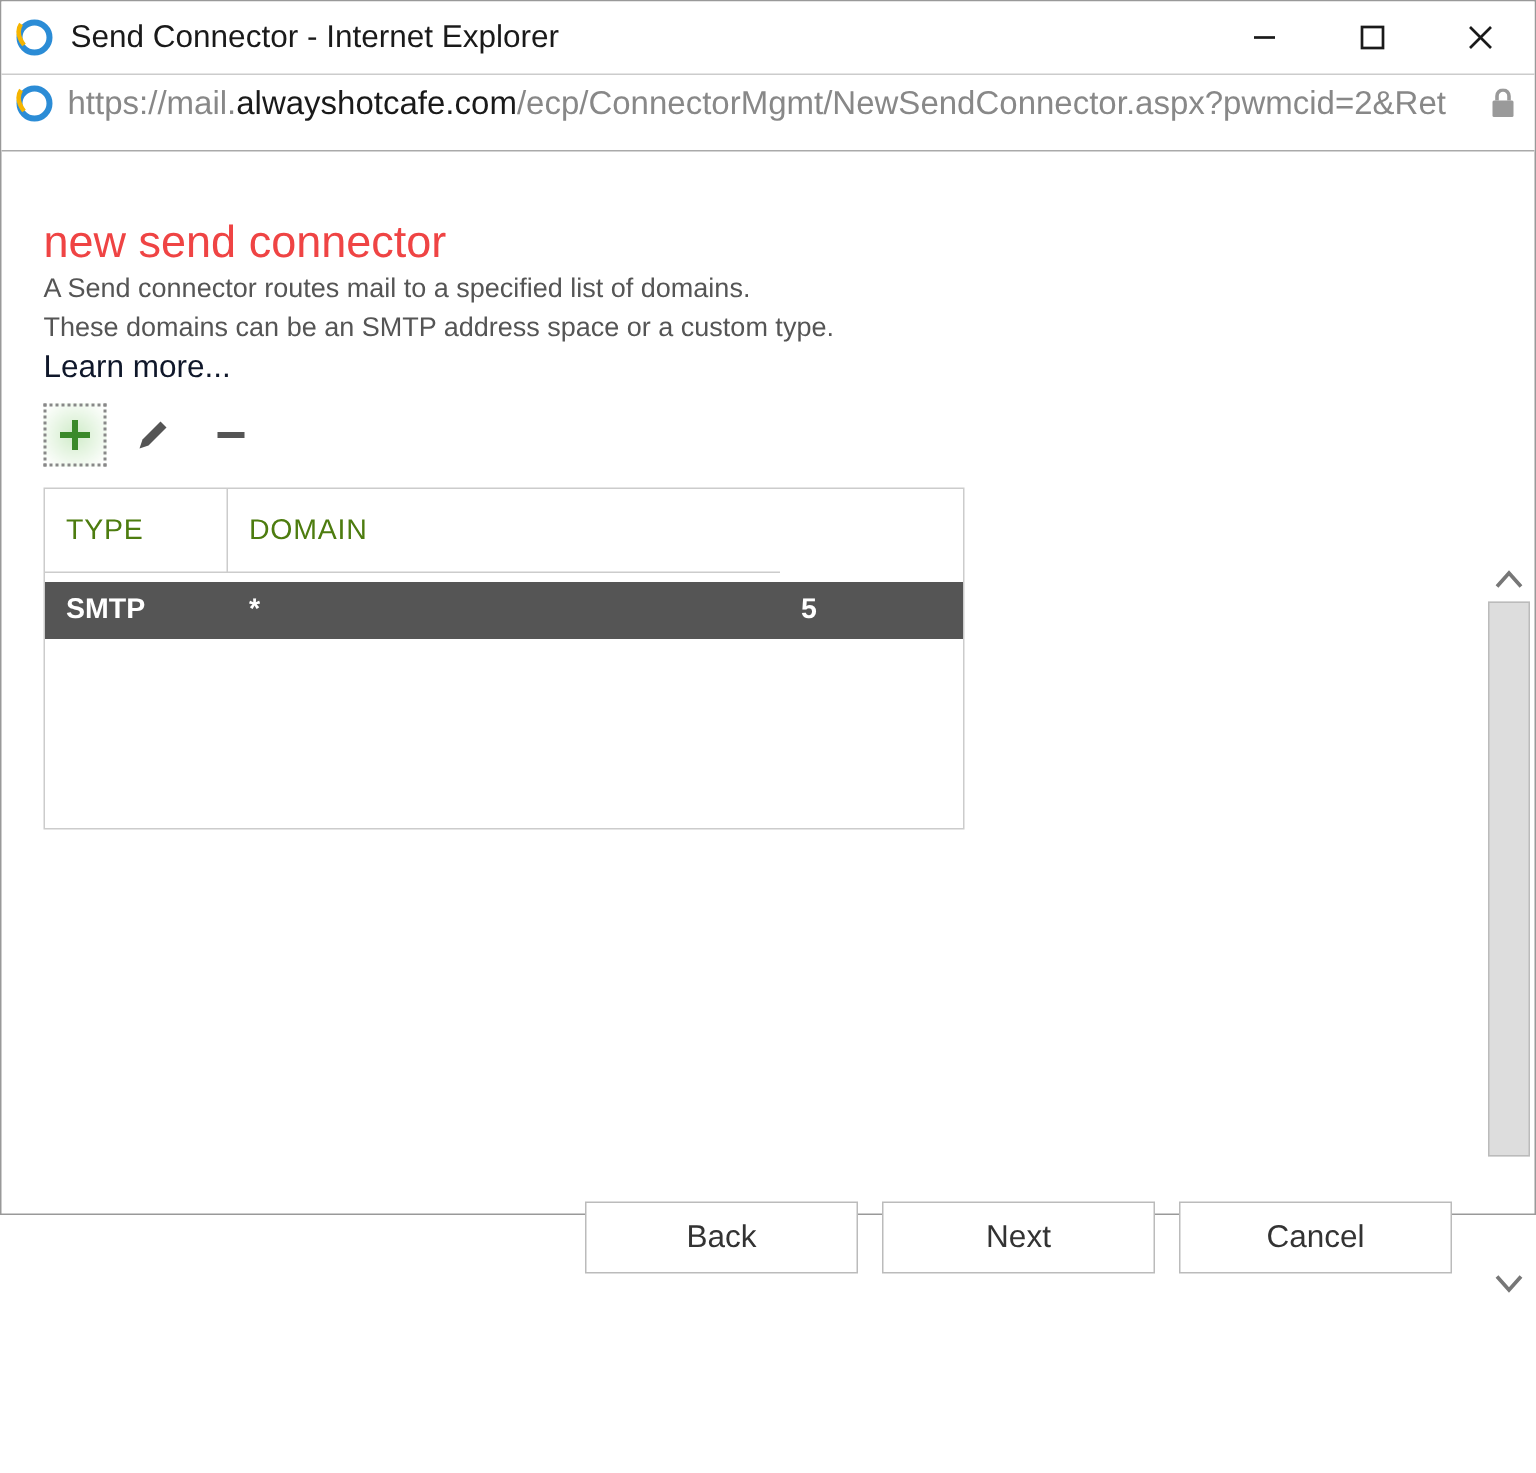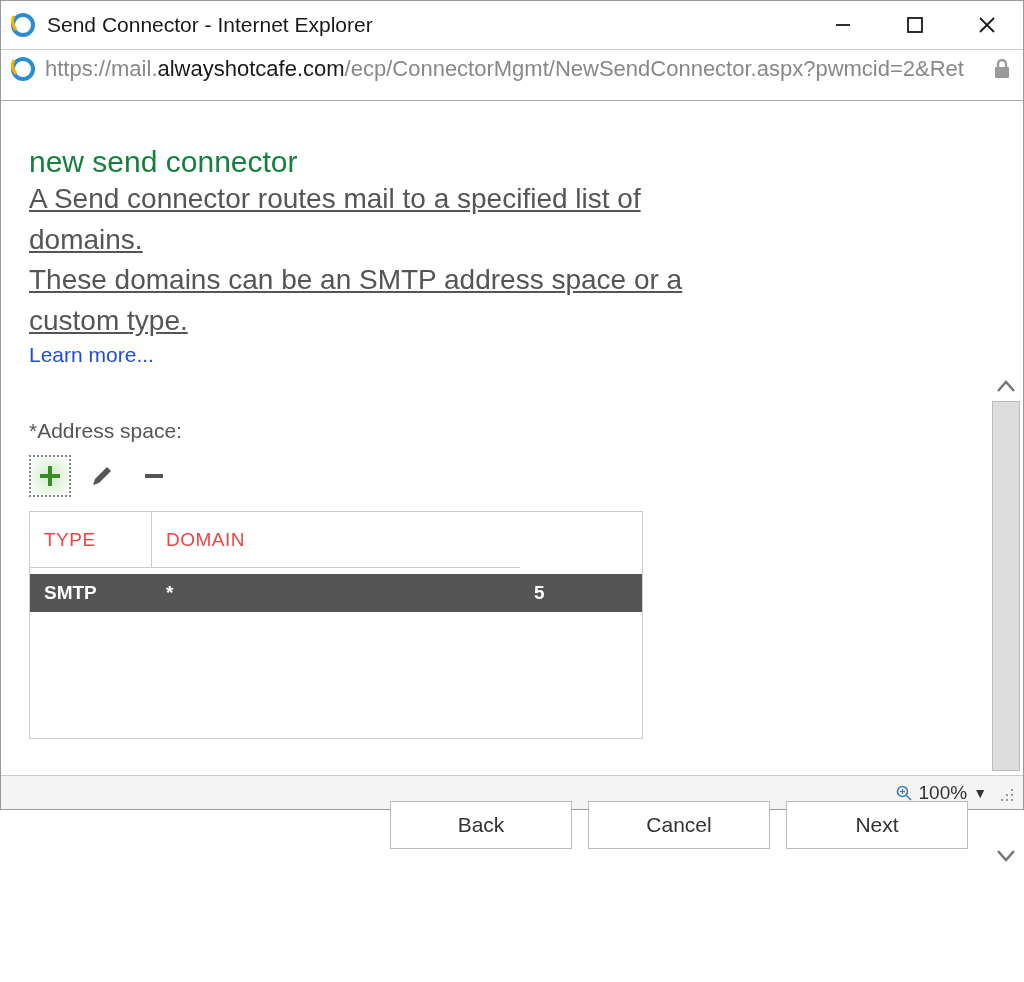--- a/index.html
+++ b/index.html
@@ -86,32 +86,31 @@
     position: relative;
   }
   .content {
     flex: 1;
     padding: 44px 12px 0 28px;
     position: relative;
   }
   .content h1 {
     font-size: 30px;
     font-weight: 300;
-    color: #15803d;
+    color: #ef4444;
   }
   .desc {
-    font-size: 28px;
+    font-size: 18px;
     color: #555;
     line-height: 1.45;
     max-width: 700px;
-    text-decoration: underline;
   }
   .learn-more {
     font-size: 21px;
-    color: #1d4ed8;
+    color: #0f172a;
     display: inline-block;
     margin-top: 2px;
   }
   .field-label {
     font-size: 21px;
     color: #555;
     margin-top: 52px;
   }
   .field-help {
     font-size: 21px;
@@ -148,21 +147,21 @@
     height: 56px;
     background: #fff;
   }
   .grid-head .cell {
     border-right: 1px solid #ccc;
     border-bottom: 1px solid #ccc;
     display: flex;
     align-items: center;
     padding-left: 14px;
     font-size: 19px;
-    color: #ef4444;
+    color: #4d7c0f;
     letter-spacing: 0.5px;
   }
   .grid-head .cell:last-child { border-right: none; }
   .col-type { width: 122px; }
   .col-domain { width: 368px; }
   .col-cost { width: 122px; }
   .grid-gap {
     height: 6px;
     background: #fff;
   }
@@ -320,21 +319,20 @@
   </div>
 
   <div class="content-wrap">
     <div class="content">
       <h1>new send connector</h1>
 
       <div class="desc">A Send connector routes mail to a specified list of domains.</div>
       <div class="desc">These domains can be an SMTP address space or a custom type.</div>
       <a class="learn-more">Learn more...</a>
 
-      <div class="field-label">*Address space:</div>
 
       <div class="toolbar">
         <div class="tool-btn tool-add">
           <svg width="28" height="28">
             <line x1="14" y1="4" x2="14" y2="24"></line>
             <line x1="4" y1="14" x2="24" y2="14"></line>
           </svg>
         </div>
         <div class="tool-btn">
           <svg width="26" height="26" viewBox="0 0 26 26">
@@ -359,22 +357,22 @@
             <div class="cell col-type">SMTP</div>
             <div class="cell col-domain">*</div>
             <div class="cell col-cost">5</div>
           </div>
         </div>
       </div>
 
       
       <div class="button-row">
         <div class="btn">Back</div>
+        <div class="btn">Next</div>
         <div class="btn">Cancel</div>
-        <div class="btn">Next</div>
       </div>
 
     </div>
 
     <div class="vscroll">
       <div class="arrow">
         <svg width="20" height="14">
             <path d="M2 12 L10 3 L18 12" fill="none" stroke="#777" stroke-width="2.5"></path>
           </svg>
       </div>
@@ -382,36 +380,14 @@
         <div class="thumb"></div>
       </div>
       <div class="arrow">
         <svg width="20" height="14">
             <path d="M2 2 L10 11 L18 2" fill="none" stroke="#777" stroke-width="2.5"></path>
           </svg>
       </div>
     </div>
   </div>
 
-  <div class="statusbar">
-    <div class="zoom">
-      <span class="zoom-icon">
-        <svg width="16" height="16" viewBox="0 0 16 16">
-          <circle cx="6.5" cy="6.5" r="5" fill="none" stroke="#3a7ab5" stroke-width="1.6"></circle>
-          <line x1="10.5" y1="10.5" x2="15" y2="15" stroke="#3a7ab5" stroke-width="1.6"></line>
-          <line x1="6.5" y1="4" x2="6.5" y2="9" stroke="#3a7ab5" stroke-width="1.2"></line>
-          <line x1="4" y1="6.5" x2="9" y2="6.5" stroke="#3a7ab5" stroke-width="1.2"></line>
-        </svg>
-      </span>
-      <span>100%</span>
-      <span class="drop-arrow">▼</span>
-    </div>
-    <div class="resize-grip">
-      <span style="right:0;bottom:0;"></span>
-      <span style="right:5px;bottom:0;"></span>
-      <span style="right:10px;bottom:0;"></span>
-      <span style="right:0;bottom:5px;"></span>
-      <span style="right:5px;bottom:5px;"></span>
-      <span style="right:0;bottom:10px;"></span>
-    </div>
-  </div>
 
 </div>
 
 </body></html>

